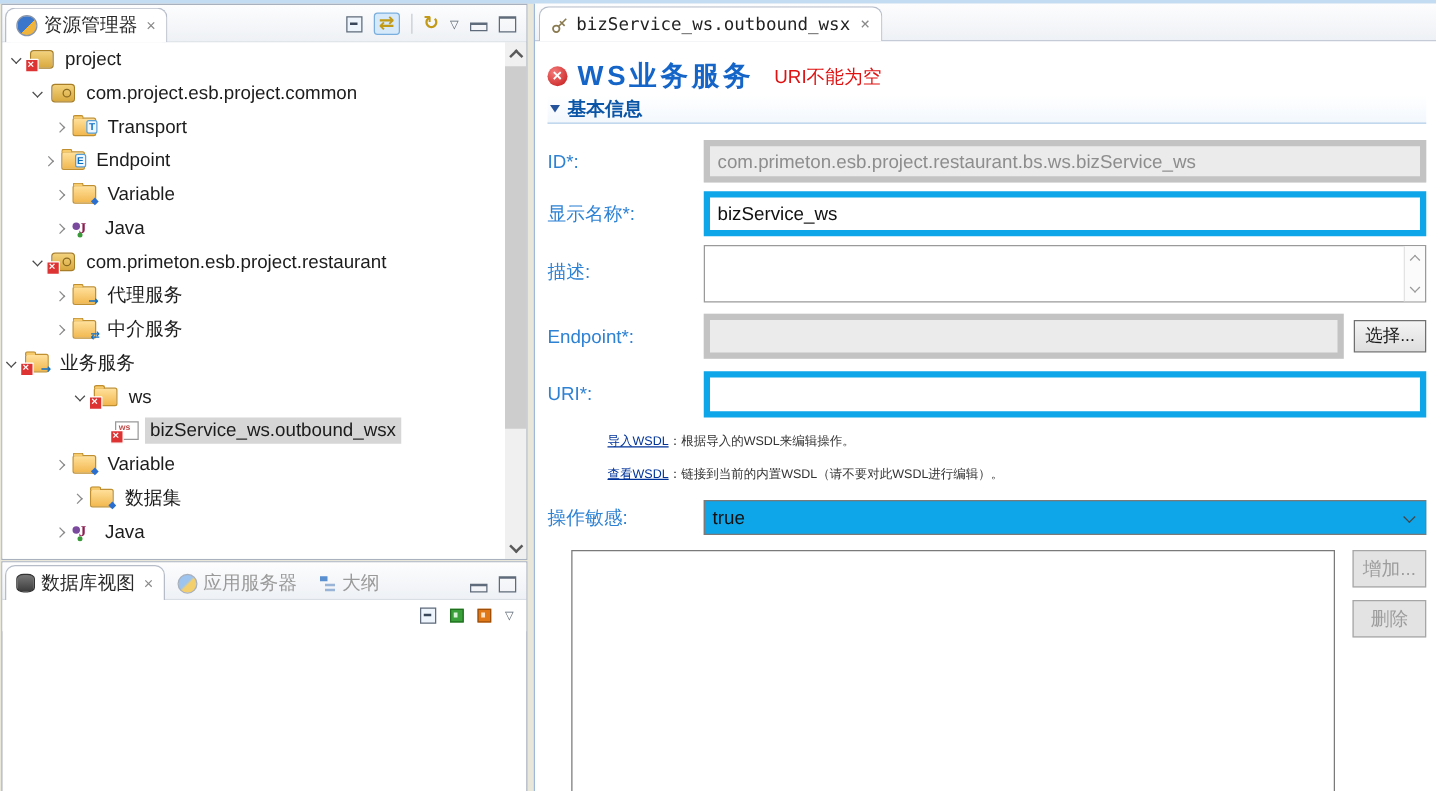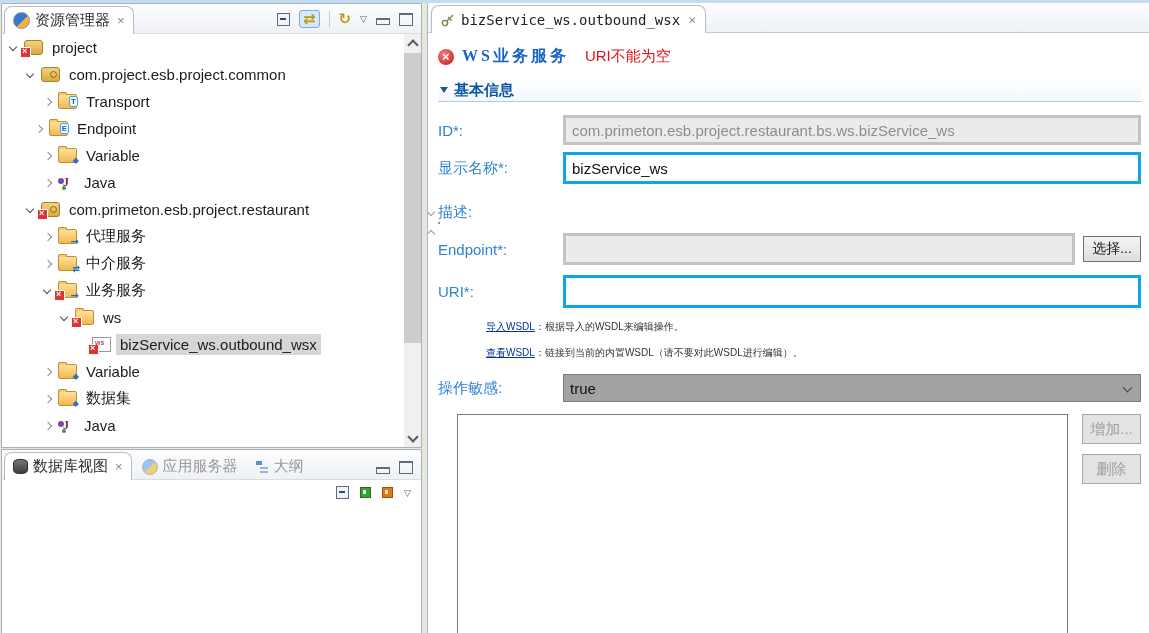--- a/index.html
+++ b/index.html
@@ -113,50 +113,50 @@
     margin-bottom:-1px;font:14px "DejaVu Sans Mono","Liberation Mono",monospace;color:#222;
     background:#fff;border:1px solid #b6bdc9;border-bottom:none;border-radius:8px 8px 0 0;}
   .econtent{position:absolute;left:0;top:30px;right:0;bottom:0;overflow:hidden;
     padding:0 8px 0 10px;font-size:15px;}
 
   .ettl{margin-top:13px;display:flex;align-items:center;gap:8px;}
   .title-err{width:16px;height:16px;flex:none;border-radius:50%;
     background:radial-gradient(circle at 35% 30%,#f47b7b,#c41616);position:relative;}
   .title-err::after{content:"×";position:absolute;left:4px;top:-1px;color:#fff;
     font:bold 13px/17px "Liberation Sans",sans-serif;}
-  .ettl-text{font-size:16px;font-weight:bold;letter-spacing:3px;color:var(--accent,#1565c8);font-family:Liberation Serif, serif;}
+  .ettl-text{font-size:22px;font-weight:bold;letter-spacing:3px;color:var(--accent,#1565c8);}
   .ettl-err{font-size:15px;color:var(--error-red,#e01212);margin-left:8px;}
 
-  .sec-hdr{margin-top:12px;display:flex;align-items:center;gap:6px;height:22px;
+  .sec-hdr{margin-top:0;display:flex;align-items:center;gap:6px;height:22px;
     border-bottom:1px solid #aecbe8;color:var(--section-blue,#0b55a6);
     font-size:15px;font-weight:bold;
     background:linear-gradient(#ffffff,#f3f8fd);}
   .sec-tri{width:0;height:0;border-left:4px solid transparent;border-right:4px solid transparent;
     border-top:6px solid #26549c;margin-left:2px;}
 
   .frow{display:flex;align-items:center;margin-top:7px;}
   .flabel{width:125px;flex:none;color:var(--label-blue,#2e82d4);font-size:15px;}
-  .tinput{flex:1;height:24px;border:3px solid #0ea5e9;background:#fff;color:#111;
+  .tinput{flex:1;height:24px;border:5px solid #0ea5e9;background:#fff;color:#111;
     font:15px "Liberation Sans",sans-serif;padding:0 6px;outline:none;min-width:0;}
   .tinput:disabled,.tinput.ro{background:#ebebeb;border-color:#c3c3c3;color:#8d8d8d;}
   .descbox{flex:1;height:44px;border:1px solid #9a9a9a;position:relative;background:#fff;}
   .descrail{position:absolute;right:0;top:0;bottom:0;width:16px;background:#fbfbfb;
     border-left:1px solid #e3e3e3;}
   .descrail i{position:absolute;left:5px;width:5px;height:5px;display:block;
     border-right:1.5px solid #9a9a9a;border-bottom:1.5px solid #9a9a9a;}
   .descrail .up{top:8px;transform:rotate(-135deg);}
   .descrail .dn{bottom:8px;transform:rotate(45deg);}
   .pickbtn{width:58px;height:26px;margin-left:8px;flex:none;
     background:linear-gradient(#f4f4f4,#dedede);border:1px solid #707070;
     font:14px "Liberation Sans",sans-serif;color:#1a1a1a;}
 
   .linkrow{margin:12px 0 0 48px;font-size:10px;color:#333;}
   .wsdl-link{color:var(--link-blue,#003399);text-decoration:underline;cursor:pointer;}
 
-  .selbox{flex:1;height:26px;border:1px solid #7a7a7a;background:#a3a3a3;position:relative;
+  .selbox{flex:1;height:26px;border:1px solid #7a7a7a;background:#0ea5e9;position:relative;
     display:flex;align-items:center;padding:0 6px;color:#111;}
   .selbox::after{content:'';position:absolute;right:9px;top:9px;width:6px;height:6px;
     border-right:1.7px solid #444;border-bottom:1.7px solid #444;transform:rotate(45deg);}
 
   .oplist-row{display:flex;align-items:flex-start;margin-top:12px;}
   .oplist{width:611px;height:320px;border:1px solid #7a7a7a;background:#fff;margin-left:19px;}
   .opbtns{display:flex;flex-direction:column;gap:10px;margin-left:14px;}
   .opbtn{width:59px;height:30px;background:#e3e3e3;border:1px solid #a6a6a6;
     color:#9d9d9d;font:15px "Liberation Sans",sans-serif;}
 </style>
@@ -225,21 +225,21 @@
       <div class="trow" style="padding-left: 38px;">
         <span class="twisty collapsed"></span>
         <span class="ticon i-folder-proxy"></span>
         <span class="tlabel">代理服务</span>
       </div>
       <div class="trow" style="padding-left: 38px;">
         <span class="twisty collapsed"></span>
         <span class="ticon i-folder-mediation"></span>
         <span class="tlabel">中介服务</span>
       </div>
-      <div class="trow" style="padding-left: 38px; text-align: center;">
+      <div class="trow" style=" text-align: center;">
         <span class="twisty expanded"></span>
         <span class="ticon i-folder-biz">
           <i class="err-badge"></i>
         </span>
         <span class="tlabel">业务服务</span>
       </div>
       <div class="trow" style="padding-left: 55px;">
         <span class="twisty expanded"></span>
         <span class="ticon i-folder">
           <i class="err-badge"></i>
@@ -251,21 +251,21 @@
         <span class="ticon i-wsfile">
           <i class="err-badge"></i>
         </span>
         <span class="tlabel">bizService_ws.outbound_wsx</span>
       </div>
       <div class="trow" style="padding-left: 38px;">
         <span class="twisty collapsed"></span>
         <span class="ticon i-folder-var"></span>
         <span class="tlabel">Variable</span>
       </div>
-      <div class="trow" style="padding-left: 38px;">
+      <div class="trow" style="padding-left: 38px; margin-left: 14px;">
         <span class="twisty collapsed"></span>
         <span class="ticon i-folder-var"></span>
         <span class="tlabel">数据集</span>
       </div>
       <div class="trow" style="padding-left: 38px;">
         <span class="twisty collapsed"></span>
         <span class="ticon i-java"></span>
         <span class="tlabel">Java</span>
       </div>
     </div>
@@ -329,21 +329,21 @@
     </div>
 
     <div class="frow" style="margin-top:13px;">
       <span class="flabel">ID*:</span>
       <input class="tinput ro" disabled="" value="com.primeton.esb.project.restaurant.bs.ws.bizService_ws" style="">
     </div>
     <div class="frow">
       <span class="flabel">显示名称*:</span>
       <input class="tinput" style="height: 26px;" value="bizService_ws">
     </div>
-    <div class="frow" style="align-items:flex-start;flex-direction:column;">
+    <div class="frow" style="align-items:flex-start;">
       <span class="flabel" style="margin-top:12px;">描述:</span>
       <div class="descbox">
         <span class="descrail">
             <i class="up"></i>
             <i class="dn"></i>
           </span>
       </div>
     </div>
     <div class="frow" style="margin-top:9px;">
       <span class="flabel">Endpoint*:</span>

